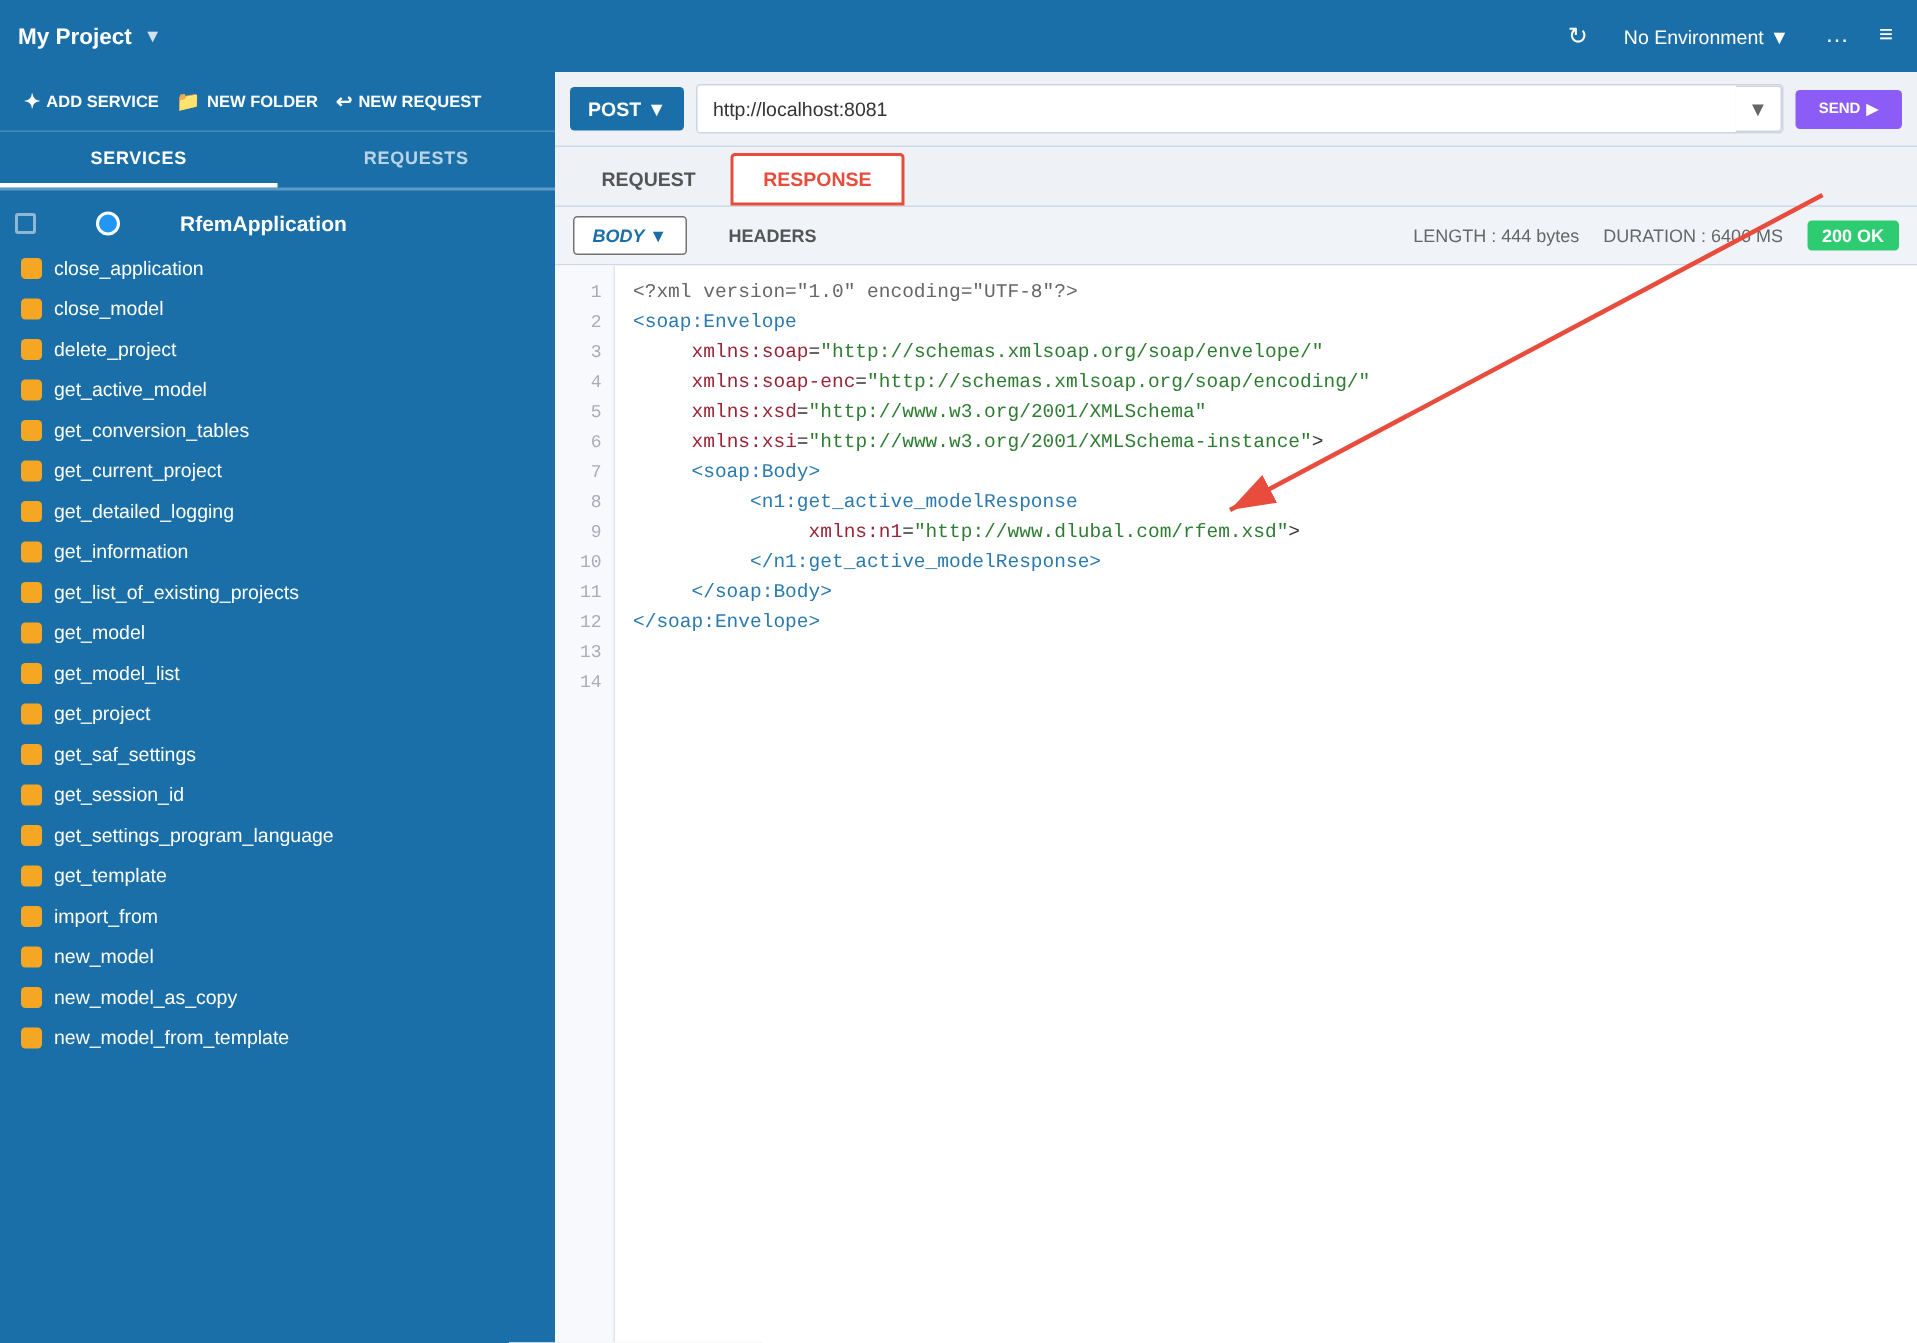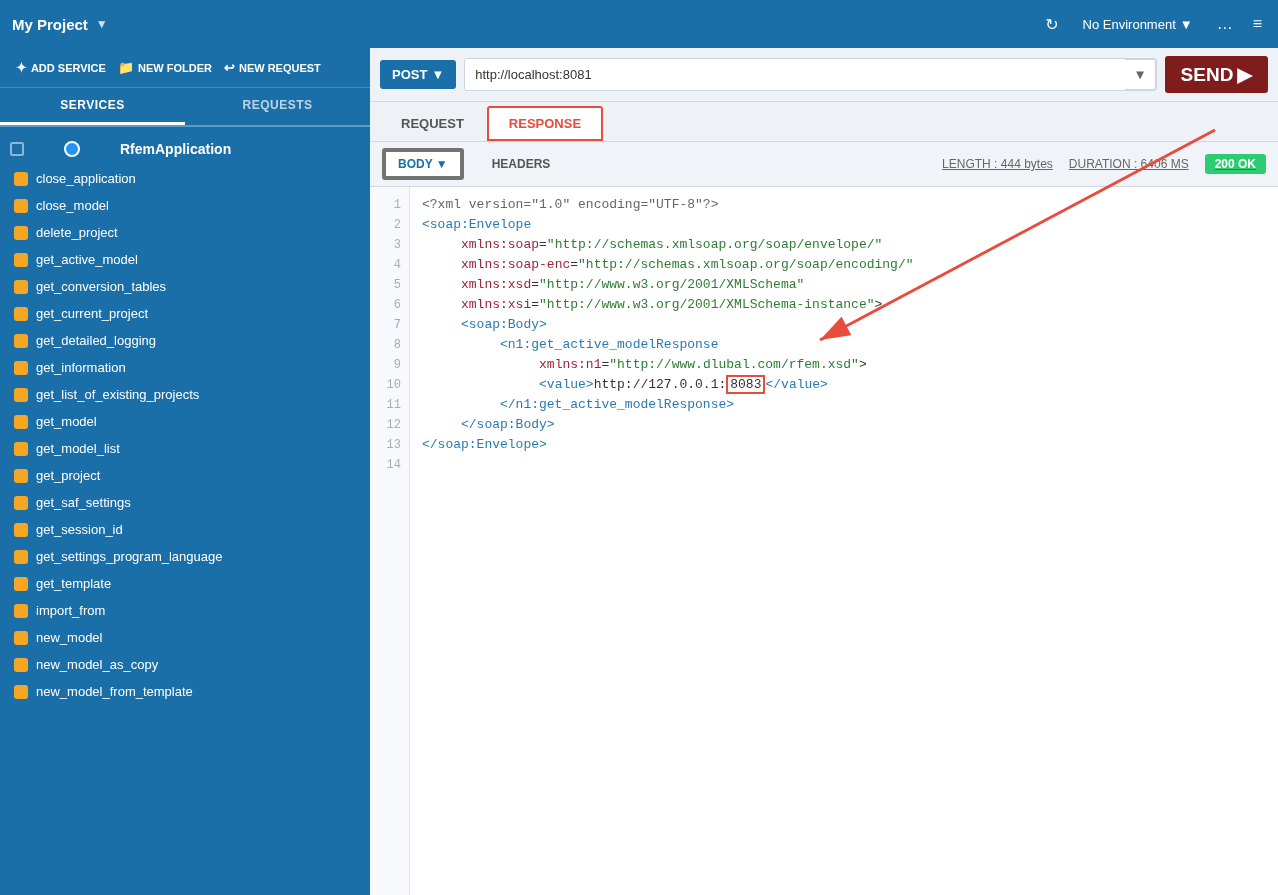--- a/index.html
+++ b/index.html
@@ -222,26 +222,26 @@
       border-left: none;
       padding: 7px 8px;
       cursor: pointer;
       border-radius: 0 3px 3px 0;
       color: #666;
     }
     .send-btn {
       display: flex;
       align-items: center;
       gap: 4px;
-      background: #7f1d1d;
+      background: #8b5cf6;
       color: white;
       padding: 7px 16px;
       border-radius: 3px;
       font-weight: 700;
-      font-size: 19px;
+      font-size: 10px;
       cursor: pointer;
       white-space: nowrap;
     }
     
     .req-resp-bar {
       display: flex;
       align-items: center;
       background: #eef2f7;
       border-bottom: 1px solid #d0d8e4;
       padding: 0 10px;
@@ -283,31 +283,31 @@
     .resp-tab {
       padding: 5px 12px;
       font-size: 12px;
       font-weight: 600;
       color: #555;
       cursor: pointer;
       border-radius: 3px;
     }
     .resp-tab.active {
       background: white;
-      border: 4px solid #737373;
+      border: 1px solid #737373;
       color: #1a6fa8;
+      font-style: italic;
     }
     .resp-meta {
       margin-left: auto;
       display: flex;
       align-items: center;
       gap: 16px;
       font-size: 12px;
       color: #666;
-      text-decoration: underline;
     }
     .status-ok {
       background: #2ecc71;
       color: white;
       padding: 3px 10px;
       border-radius: 3px;
       font-weight: 700;
       font-size: 12px;
     }
     
@@ -571,21 +571,20 @@
         <div class="code-content" id="code-content-container">
             <div class="code-line"><span class="xml-pi">&lt;?xml version="1.0" encoding="UTF-8"?&gt;</span></div>
             <div class="code-line"><span class="xml-tag">&lt;soap:Envelope</span></div>
             <div class="code-line">     <span class="xml-attr">xmlns:soap</span>=<span class="xml-value">"http://schemas.xmlsoap.org/soap/envelope/"</span></div>
             <div class="code-line">     <span class="xml-attr">xmlns:soap-enc</span>=<span class="xml-value">"http://schemas.xmlsoap.org/soap/encoding/"</span></div>
             <div class="code-line">     <span class="xml-attr">xmlns:xsd</span>=<span class="xml-value">"http://www.w3.org/2001/XMLSchema"</span></div>
             <div class="code-line">     <span class="xml-attr">xmlns:xsi</span>=<span class="xml-value">"http://www.w3.org/2001/XMLSchema-instance"</span>&gt;</div>
             <div class="code-line"><span class="xml-tag">     &lt;soap:Body&gt;</span></div>
             <div class="code-line"><span class="xml-tag">          &lt;n1:get_active_modelResponse</span></div>
             <div class="code-line">               <span class="xml-attr">xmlns:n1</span>=<span class="xml-value">"http://www.dlubal.com/rfem.xsd"</span>&gt;</div>
-            <div class="code-line">               <span class="xml-tag">&lt;value&gt;</span>http://127.0.0.1:<span class="highlight-box">8083</span><span class="xml-tag">&lt;/value&gt;</span></div>
             <div class="code-line"><span class="xml-tag">          &lt;/n1:get_active_modelResponse&gt;</span></div>
             <div class="code-line"><span class="xml-tag">     &lt;/soap:Body&gt;</span></div>
             <div class="code-line"><span class="xml-tag">&lt;/soap:Envelope&gt;</span></div>
             <div class="code-line"></div>
           </div>
       </div>
     </div>
 
   </div>
 </div>

